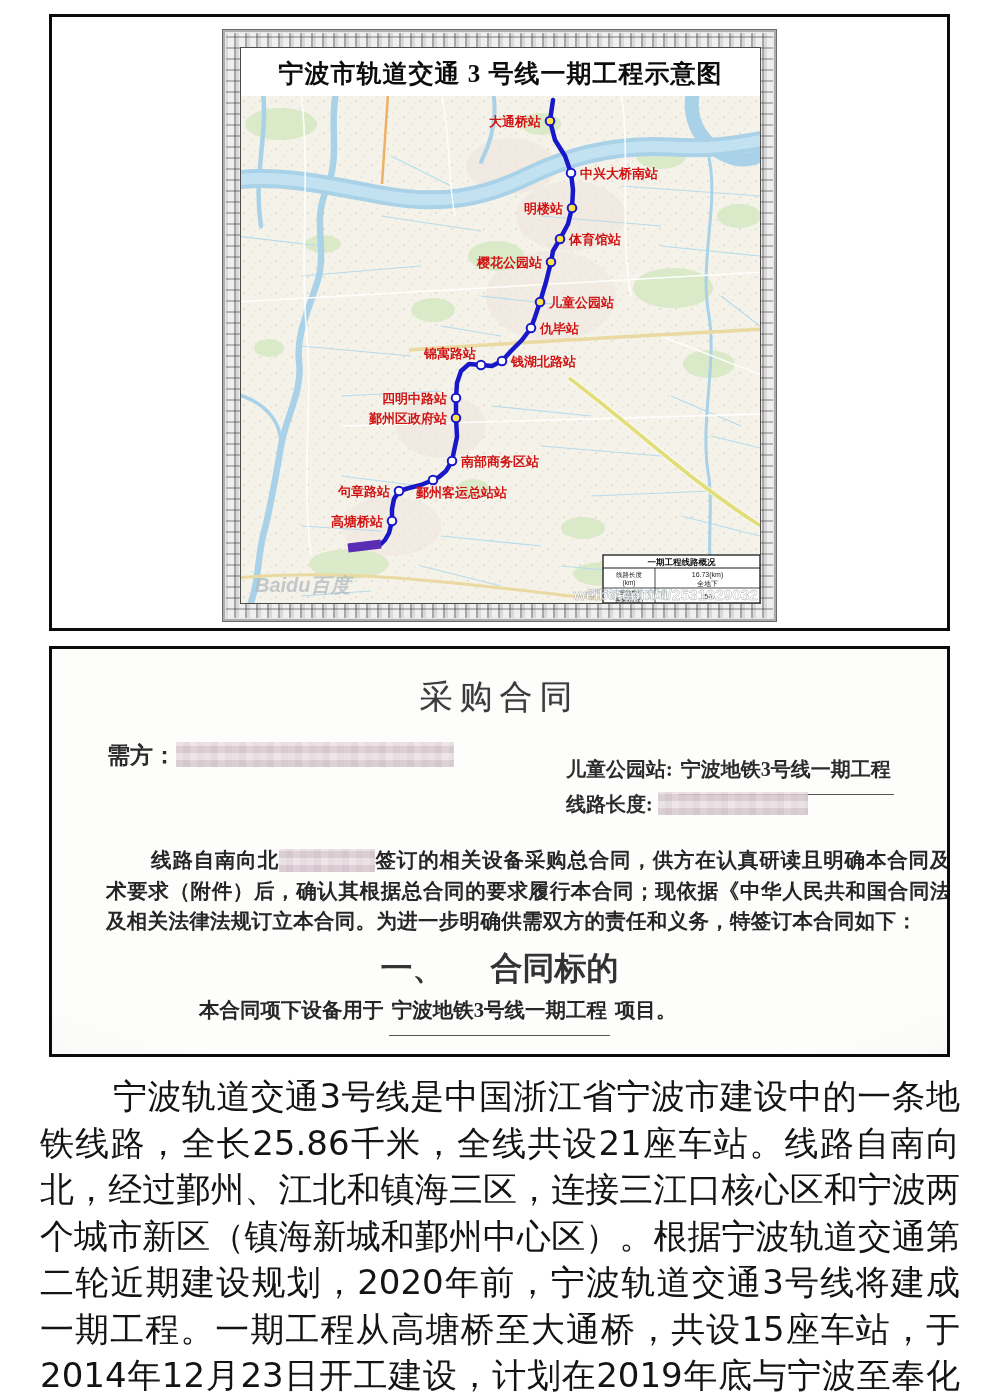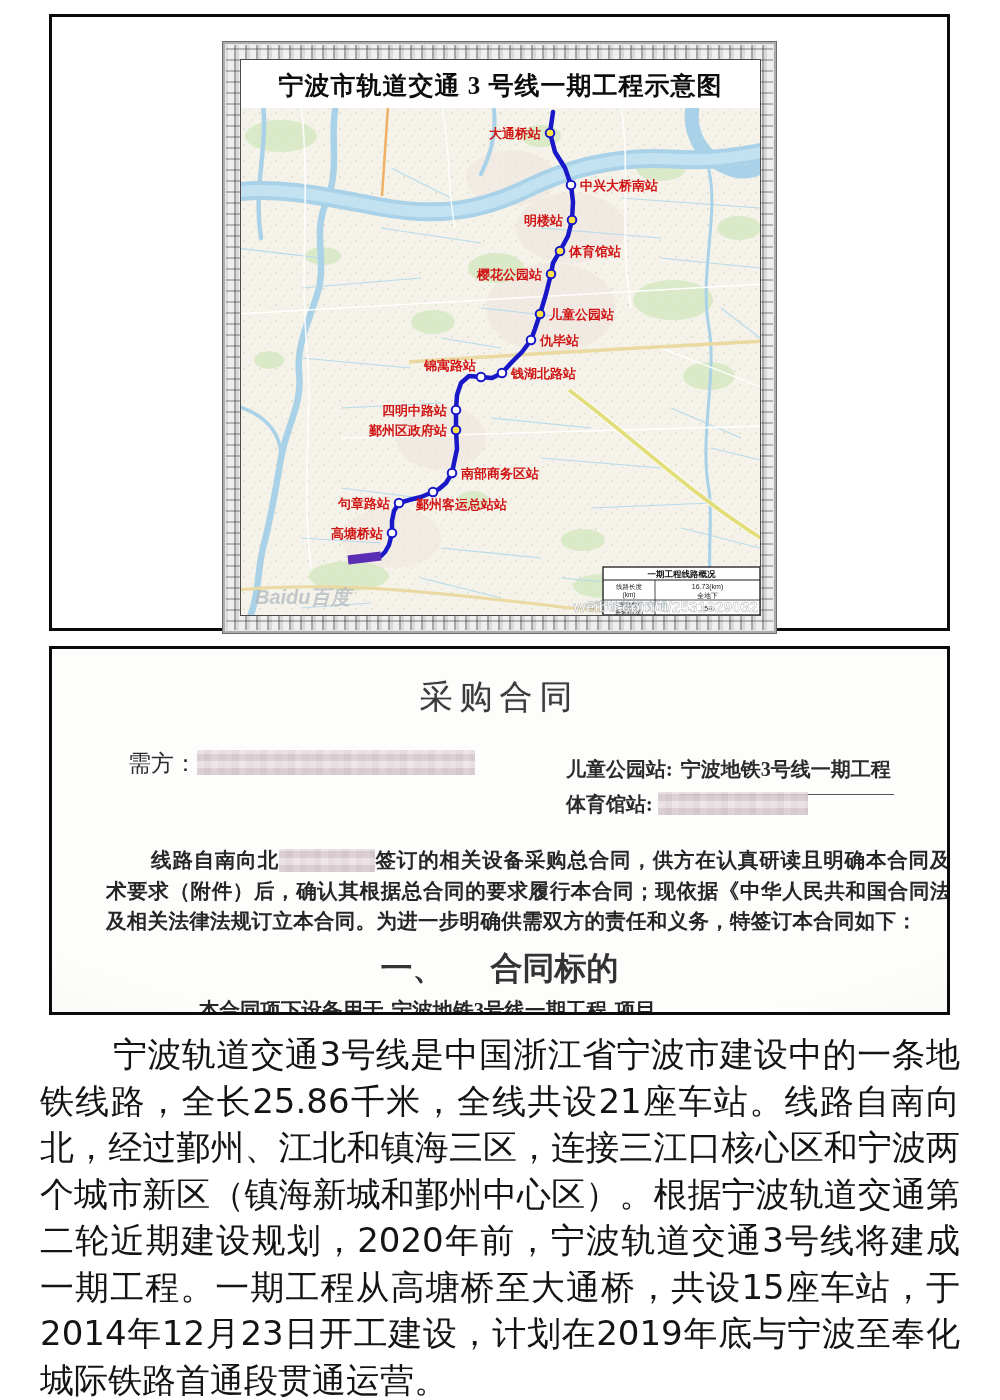--- a/index.html
+++ b/index.html
@@ -1,21 +1,21 @@
 <!DOCTYPE html>
 <html><head>
 <meta charset="utf-8">
 <style>
   html,body{margin:0;padding:0;background:#ffffff;}
   body{width:1000px;height:1400px;position:relative;font-family:"Liberation Sans","DejaVu Sans",sans-serif;}
 
   .panel{margin-left:49px;width:901px;box-sizing:border-box;border:3px solid #0b0b0b;background:#fff;}
 
   
-  .map-panel{margin-top:14px;height:617px;padding-top:24px;}
+  .map-panel{margin-top:14px;height:617px;padding-top:12px;}
   .map-frame{
     width:555px;margin:0 auto;box-sizing:border-box;padding:17px;
     border:1px solid #6b6b6b;
     background:
       repeating-linear-gradient(90deg, rgba(50,50,50,.30) 0 2px, rgba(255,255,255,0) 2px 11px),
       repeating-linear-gradient(0deg, rgba(50,50,50,.30) 0 2px, rgba(255,255,255,0) 2px 11px),
       repeating-linear-gradient(90deg, #d9d9d9 0 5px, #efefef 5px 11px),
       #c9c9c9;
     box-shadow: inset 0 0 0 2px #adadad, inset 0 0 0 3px #e8e8e8;
   }
@@ -23,31 +23,31 @@
   .map-title{
     height:48px;line-height:52px;text-align:center;background:#fff;
     font-family:"Liberation Serif","DejaVu Serif",serif;
     font-weight:bold;font-size:25px;color:#0d0d0d;letter-spacing:1px;
     white-space:nowrap;overflow:hidden;
   }
   .map-svg{display:block;}
 
   
   .contract-panel{
-    margin-top:15px;height:369px;position:relative;
+    margin-top:15px;height:411px;position:relative;
     font-family:"Liberation Serif","DejaVu Serif",serif;color:#2d2d2d;
     background: radial-gradient(120% 115% at 50% 42%, #fdfdfc 55%, #f0eeec 100%);
     overflow:hidden;
   }
   .c-title{
     position:absolute;top:26px;left:0;right:0;text-align:center;
     font-size:33px;color:#3a3a3a;letter-spacing:7px;
     text-shadow:0 0 1px rgba(90,90,90,.55);
   }
-  .c-left{position:absolute;left:55px;top:96px;font-size:23px;font-weight:normal;color:#2b2b2b;line-height:37px;white-space:nowrap;margin-left:21px;}
+  .c-left{position:absolute;left:55px;top:88px;font-size:23px;font-weight:bold;color:#2b2b2b;line-height:37px;white-space:nowrap;}
   .c-right{position:absolute;left:514px;top:103px;font-size:20px;font-weight:bold;color:#2b2b2b;line-height:35px;white-space:nowrap;}
   .u-line{border-bottom:1.5px solid #555;padding:0 3px 14px;}
   .mosaic{
     display:inline-block;border-radius:1px;opacity:.9;
     background-image:
       repeating-linear-gradient(0deg, rgba(208,192,199,.65) 0 7px, rgba(236,227,231,.65) 7px 14px),
       repeating-linear-gradient(90deg, #e7dbe0 0 7px, #d2c5cb 7px 14px, #f0e5e9 14px 21px, #dbced4 21px 28px);
   }
   .m-demander{width:278px;height:25px;vertical-align:-4px;}
   .m-contractno{width:150px;height:23px;vertical-align:-4px;}
@@ -227,21 +227,21 @@
 
   <section class="panel contract-panel">
     <div class="c-title">采购合同</div>
 
     <div class="c-left">
       <div><span>需方：</span><span class="mosaic m-demander"></span></div>
     </div>
 
     <div class="c-right">
       <div><span>儿童公园站:</span> <span class="u-line">宁波地铁3号线一期工程</span></div>
-      <div><span>体育馆站:</span> <span class="mosaic m-contractno"></span></div>
+      <div><span>线路长度:</span> <span class="mosaic m-contractno"></span></div>
     </div>
 
     <div class="c-clause"><span>线路自南向北</span><span class="mosaic m-inline"></span><span>签订的相关设备采购总合同，供方在认真研读且明确本合同及技术要求（附件）后，确认其根据总合同的要求履行本合同；现依据《中华人民共和国合同法》及相关法律法规订立本合同。为进一步明确供需双方的责任和义务，特签订本合同如下：</span></div>
 
     <div class="c-section"><span>一、</span><span class="gap"></span><span>合同标的</span></div>
 
     <div class="c-subject"><span>本合同项下设备用于</span> <span class="u-line">宁波地铁3号线一期工程</span> <span>项目。</span></div>
   </section>
 
   <p class="description">宁波轨道交通3号线是中国浙江省宁波市建设中的一条地铁线路，全长25.86千米，全线共设21座车站。线路自南向北，经过鄞州、江北和镇海三区，连接三江口核心区和宁波两个城市新区（镇海新城和鄞州中心区）。根据宁波轨道交通第二轮近期建设规划，2020年前，宁波轨道交通3号线将建成一期工程。一期工程从高塘桥至大通桥，共设15座车站，于2014年12月23日开工建设，计划在2019年底与宁波至奉化城际铁路首通段贯通运营。</p>

